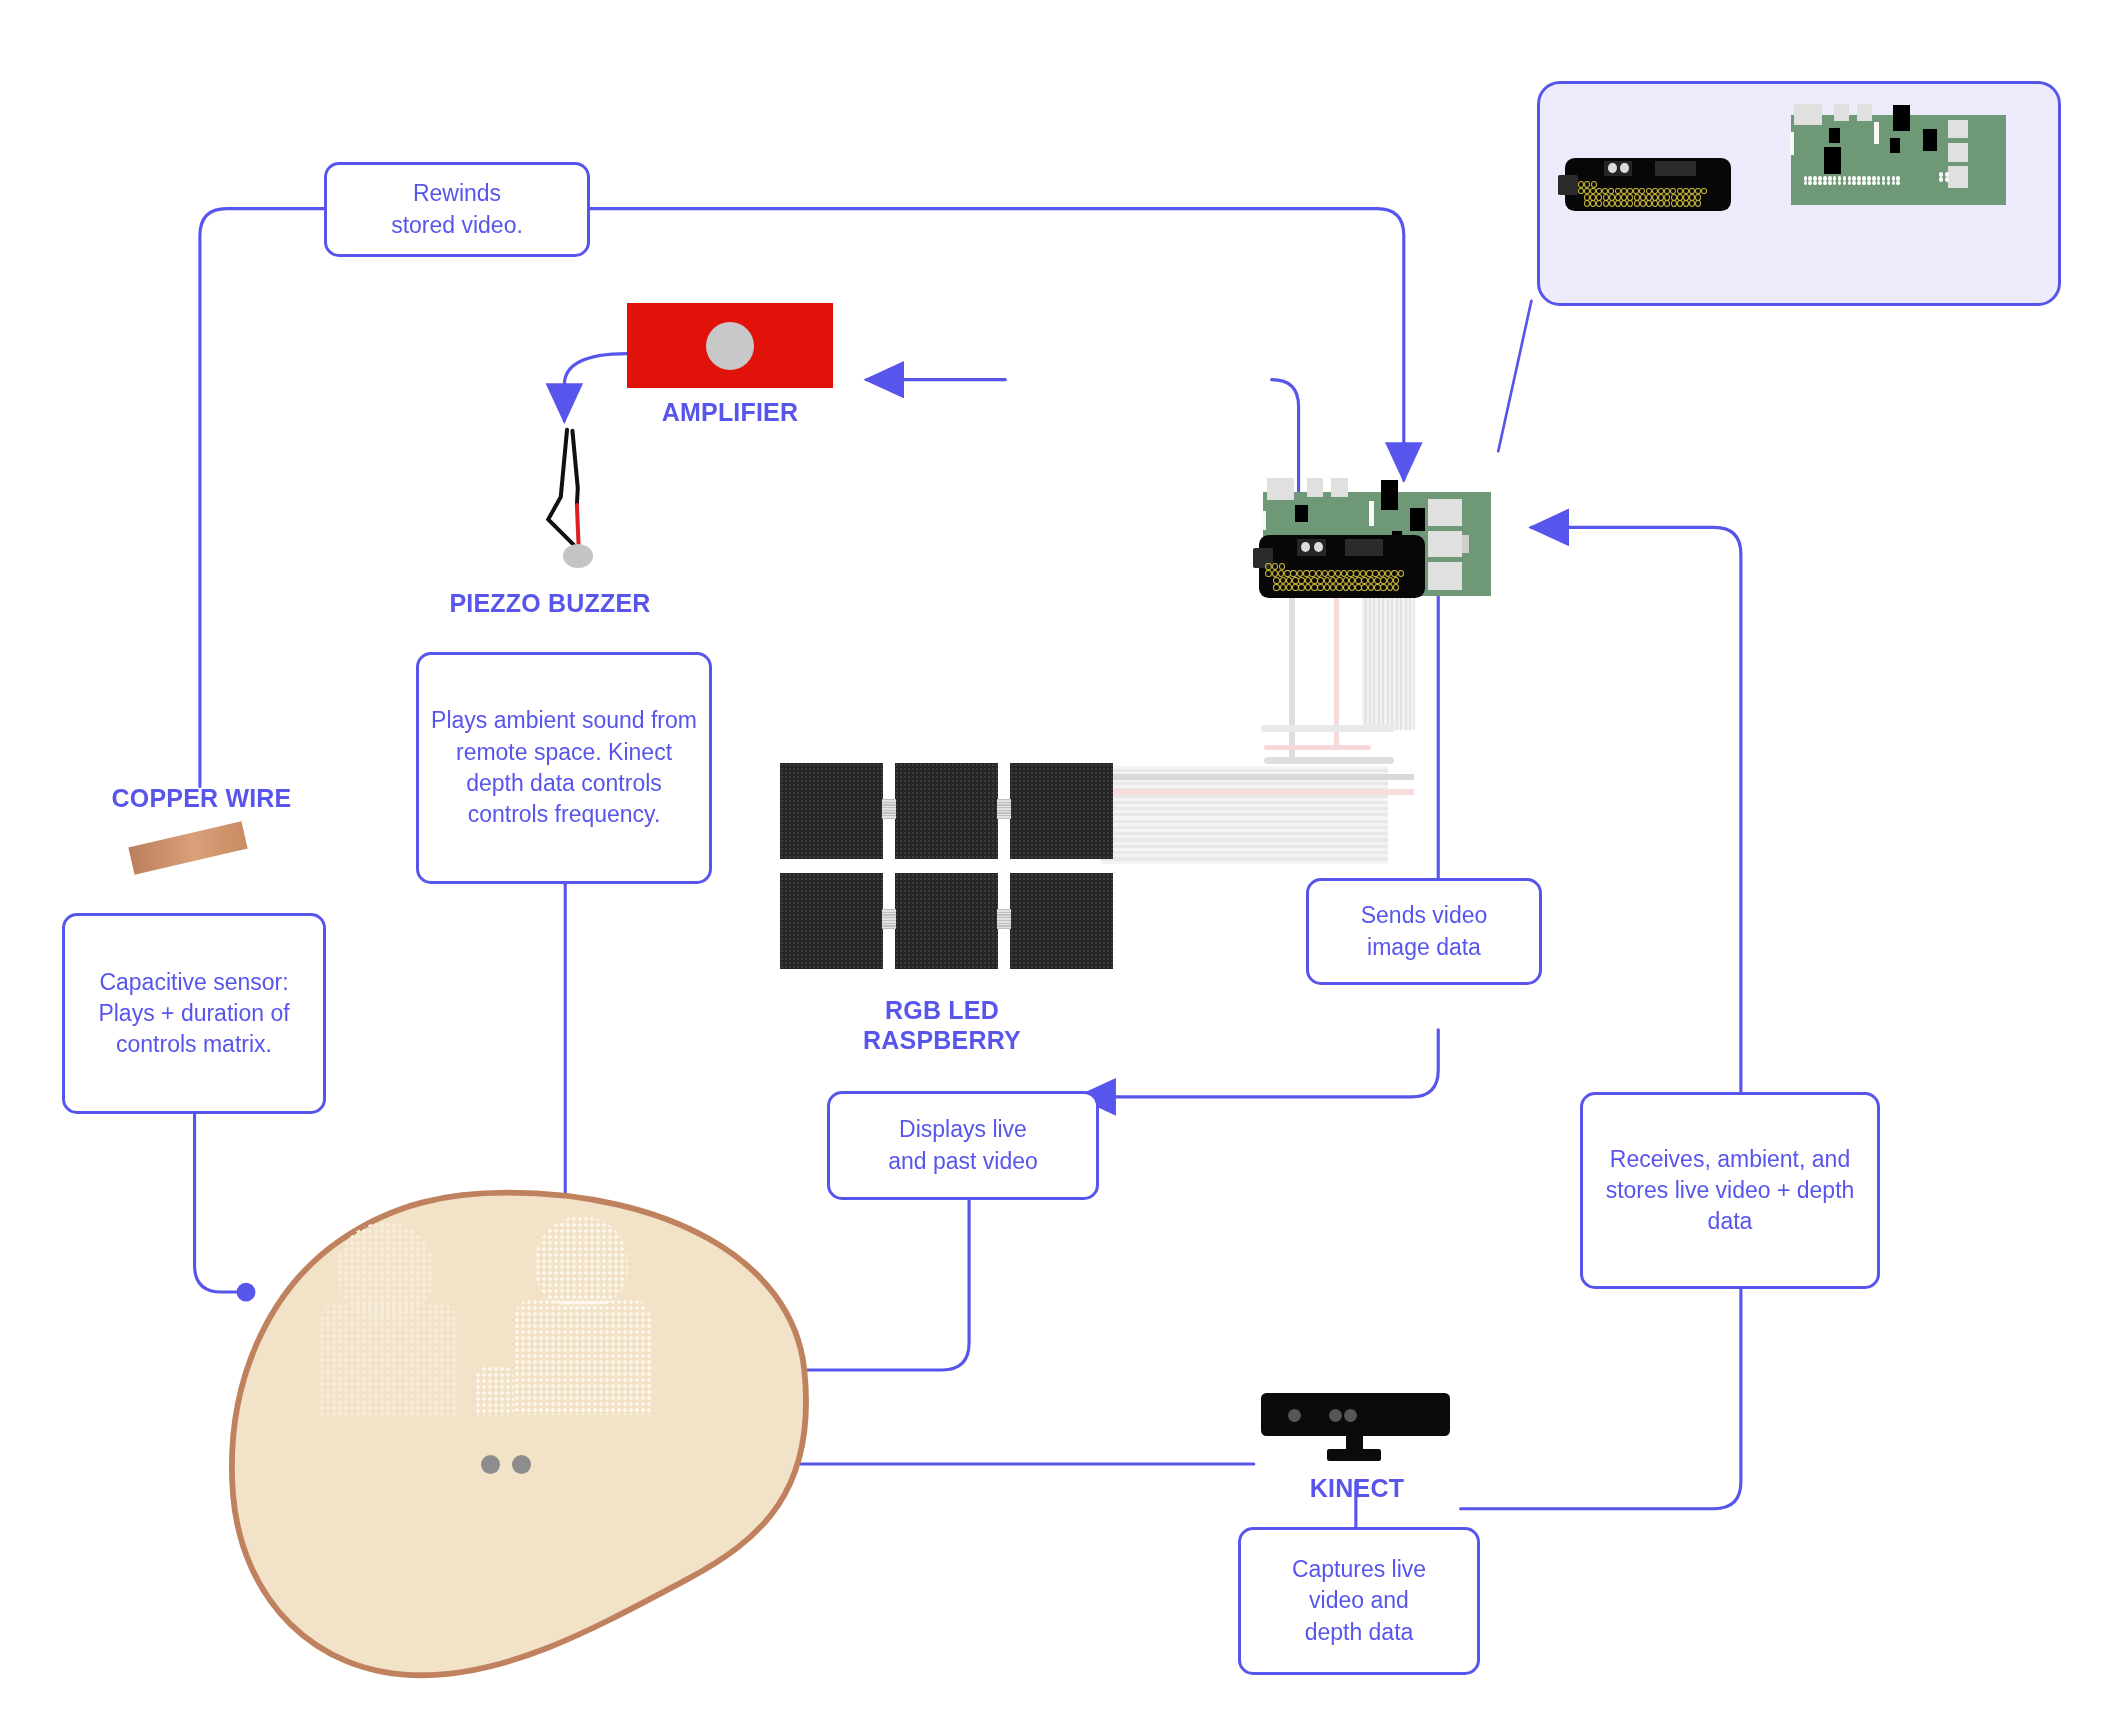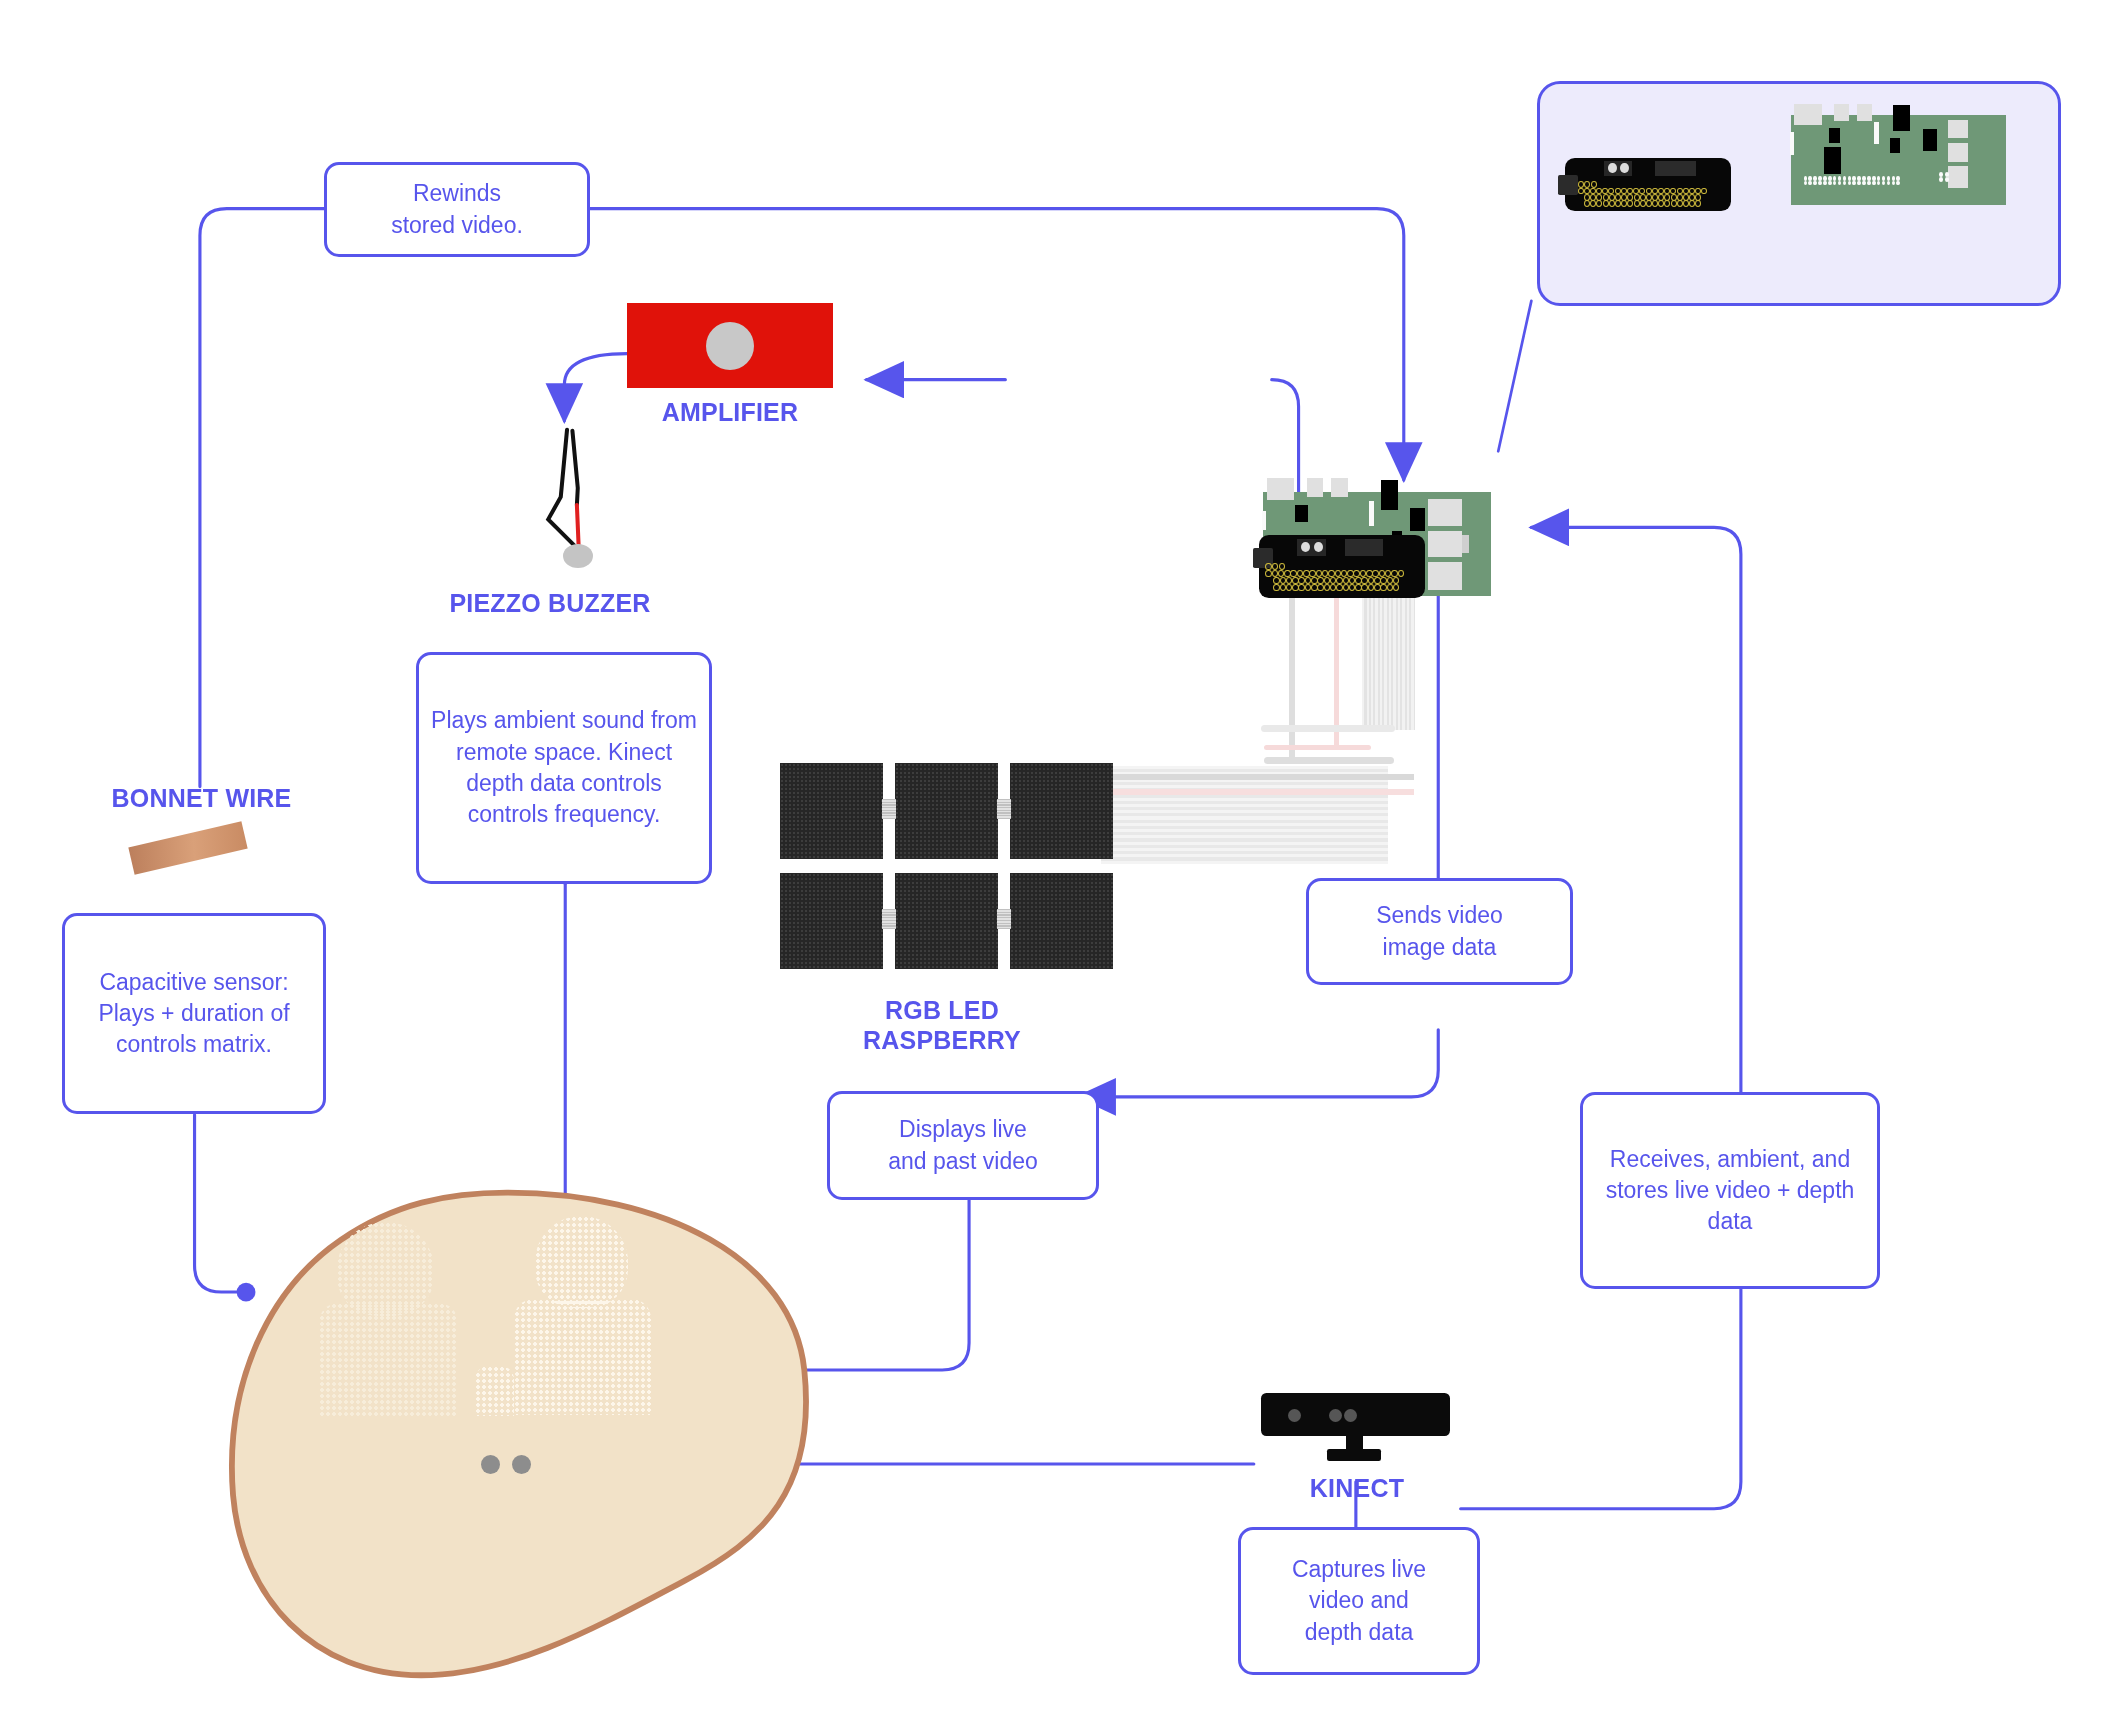--- a/index.html
+++ b/index.html
@@ -424,21 +424,21 @@
 
   <div id="amp">
     <div class="cone"></div>
   </div>
   <div class="complabel" style="left:600px;top:398px;width:260px;font-size:25px;">AMPLIFIER</div>
 
   <div id="piezo-disc"></div>
   <div class="complabel" style="left:400px;top:589px;width:300px;font-size:25px;">PIEZZO BUZZER</div>
 
   <div id="copper"></div>
-  <div class="complabel" style="left:58px;top:784px;width:287px;font-size:25px;">BONNET WIRE</div>
+  <div class="complabel" style="left:58px;top:784px;width:287px;font-size:25px;">COPPER WIRE</div>
 
   <div id="matrixgrid">
     <div class="mat" style="left:0;top:0;width:103px;height:96px;"></div>
     <div class="mat" style="left:115px;top:0;width:103px;height:96px;"></div>
     <div class="mat" style="left:230px;top:0;width:103px;height:96px;"></div>
     <div class="mat" style="left:0;top:110px;width:103px;height:96px;"></div>
     <div class="mat" style="left:115px;top:110px;width:103px;height:96px;"></div>
     <div class="mat" style="left:230px;top:110px;width:103px;height:96px;"></div>
     <div class="ribbon" style="left:102px;top:36px;width:14.3px;height:19.7px;"></div>
     <div class="ribbon" style="left:217px;top:36px;width:14.3px;height:19.7px;"></div>
@@ -470,21 +470,21 @@
   <div class="greydot" style="left:512px;top:1455px;"></div>
 
   <div class="callout" style="left:324px;top:162px;width:266px;height:95px;font-size:23px;white-space:pre-line;">Rewinds
 stored video.</div>
 
 
   <div class="callout" style="left:416px;top:652px;width:296px;height:232px;font-size:23px;">Plays ambient sound from remote space. Kinect depth data controls controls frequency.</div>
 
   <div class="callout" style="left:62px;top:913px;width:264px;height:201px;font-size:23px;">Capacitive sensor: Plays + duration of controls matrix.</div>
 
-  <div class="callout" style="left:1306px;top:878px;width:267px;height:107px;font-size:23px;white-space:pre-line;">Sends video
+  <div class="callout" style="left:1306px;top:878px;width:236px;height:107px;font-size:23px;white-space:pre-line;">Sends video
 image data</div>
 
   <div class="callout" style="left:827px;top:1091px;width:272px;height:109px;font-size:23px;white-space:pre-line;">Displays live
 and past video</div>
 
   <div class="callout" style="left:1580px;top:1092px;width:300px;height:197px;font-size:23px;">Receives, ambient, and stores live video + depth data</div>
 
   <div class="callout" style="left:1238px;top:1527px;width:242px;height:148px;font-size:23px;white-space:pre-line;">Captures live
 video and
 depth data</div>

